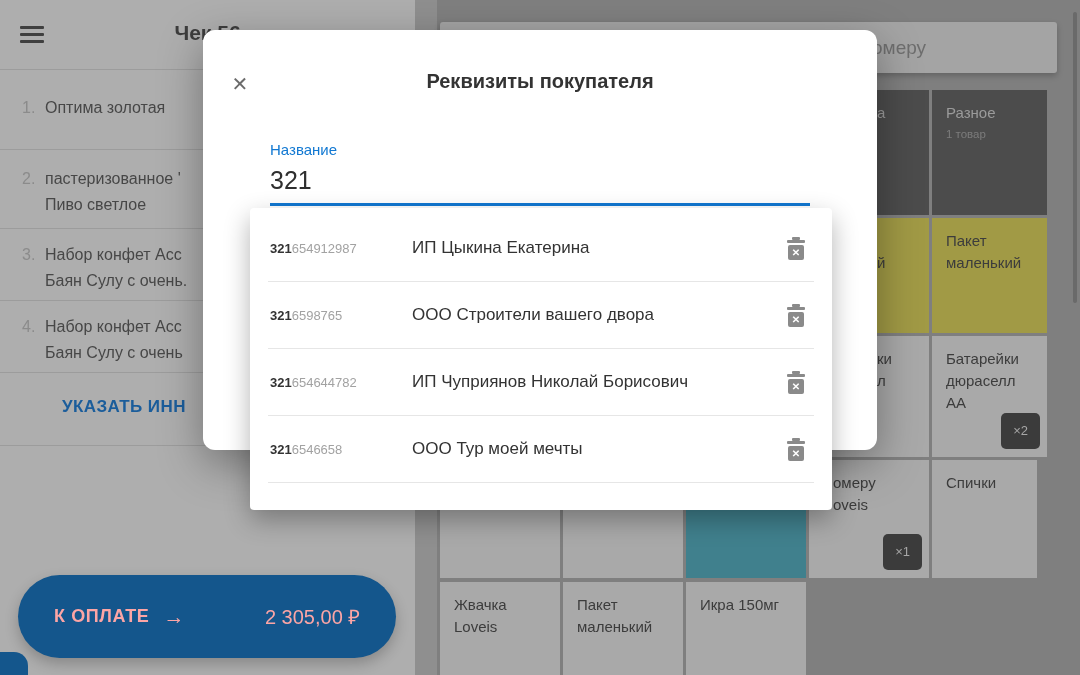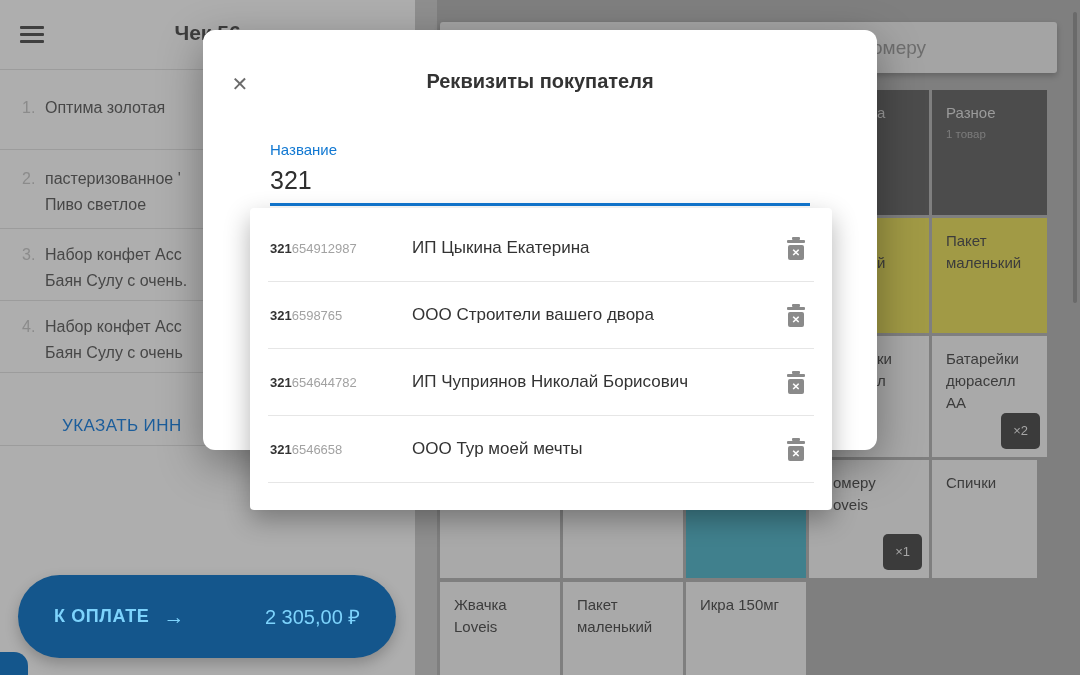--- a/index.html
+++ b/index.html
@@ -8,24 +8,24 @@
 
   
   .left-panel{position:absolute;left:0;top:0;width:415px;height:675px;background:#aeaeae;z-index:1}
   .burger{position:absolute;left:20px;top:26px;width:24px;height:17px;cursor:pointer}
   .burger i{display:block;height:2.5px;background:#3f3f3f;margin-bottom:4.5px;border-radius:1px}
   .receipt-title{position:absolute;left:0;top:21px;width:415px;text-align:center;
        font-size:21px;font-weight:700;color:#3d3d3d}
   .hline{position:absolute;left:0;width:415px;height:1px;background:#9c9c9c}
   .ritem{position:absolute;left:22px;width:380px;font-size:16px;line-height:26px;color:#474747;display:flex}
   .ritem .num{color:#8b8b8b;width:23px;flex:none}
-  .inn-btn{position:absolute;left:62px;top:416px;font-size:17px;font-weight:400;
+  .inn-btn{position:absolute;left:62px;top:397px;font-size:17px;font-weight:700;
        letter-spacing:.4px;color:#1b5d9b;cursor:pointer}
   .pay-btn{position:absolute;left:18px;top:575px;width:378px;height:83px;border-radius:42px;
-       background:var(--pay,#14568c);color:#7dd3fc;display:flex;align-items:center;
+       background:var(--pay,#14568c);color:#fca5a5;display:flex;align-items:center;
        padding:16px 36px;box-sizing:border-box;cursor:pointer;box-shadow:0 6px 14px rgba(0,0,0,.22)}
   .pay-btn .pl{font-size:18px;font-weight:700;letter-spacing:.6px}
   .pay-btn .ar{font-size:21px;margin-left:14px}
   .pay-btn .amt{margin-left:auto;font-size:20px;font-weight:400}
   .corner-nub{position:absolute;left:0;top:652px;width:28px;height:23px;
        background:var(--pay,#14568c);border-top-right-radius:14px}
 
   
   .right-panel{position:absolute;left:437px;top:0;width:643px;height:675px;background:#7f7f7f;z-index:1}
   .search-box{position:absolute;left:440px;top:22px;width:617px;height:51px;background:#a4a4a4;

